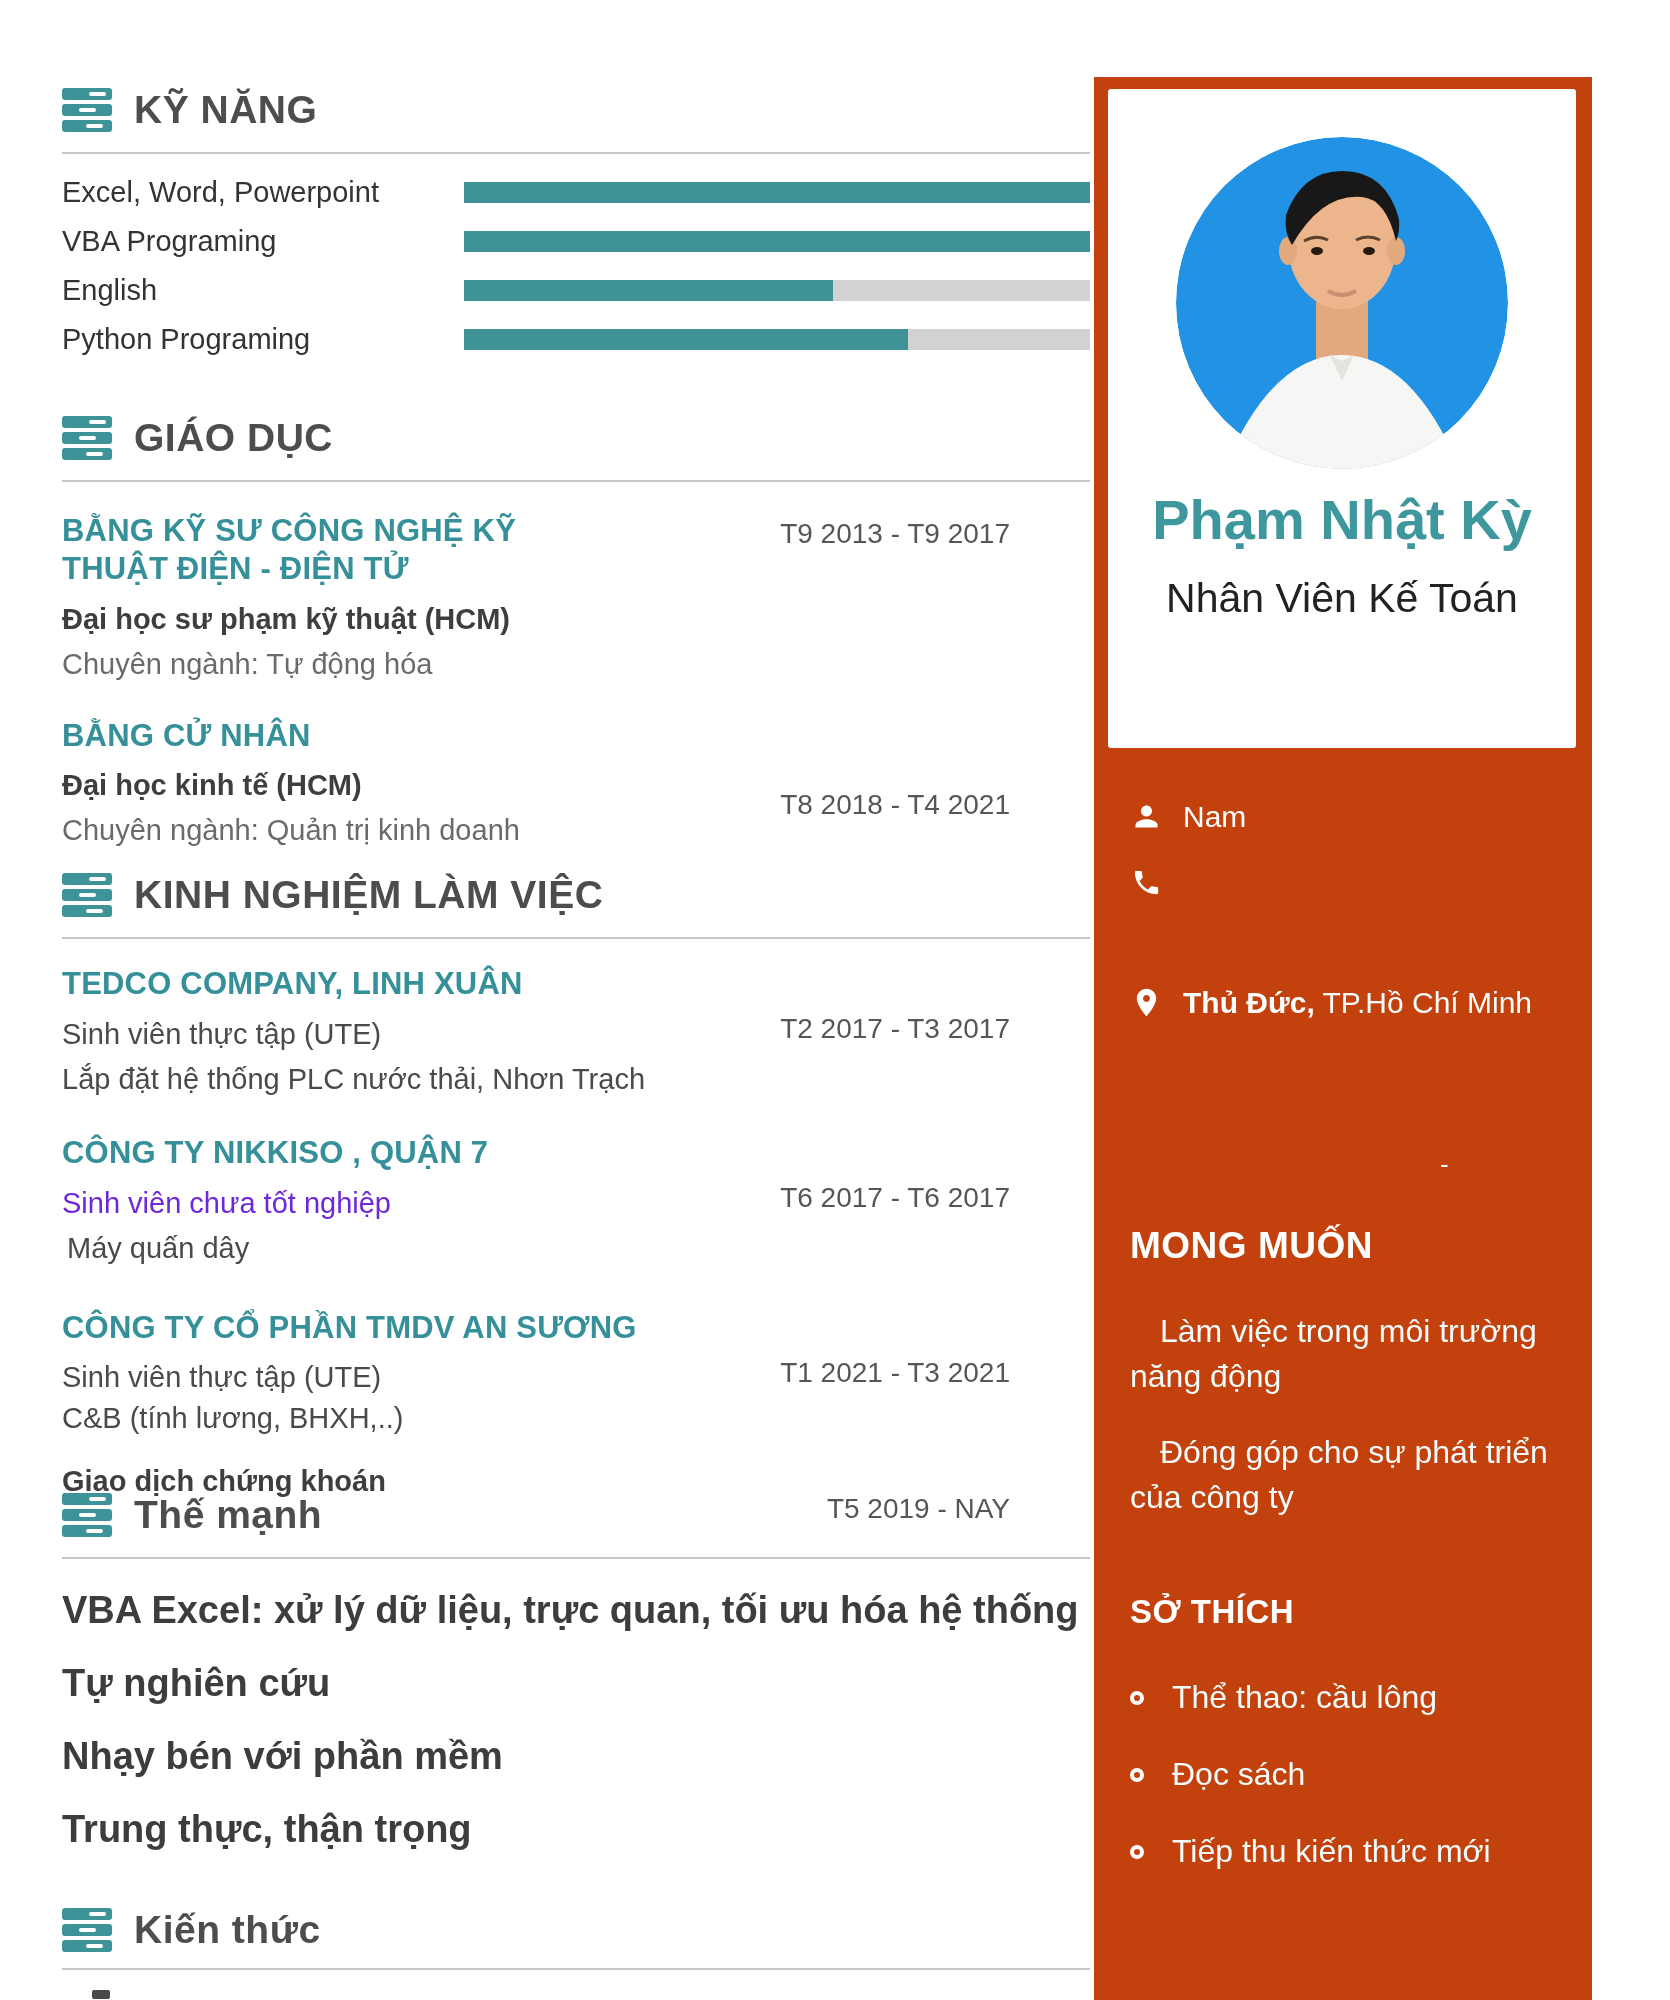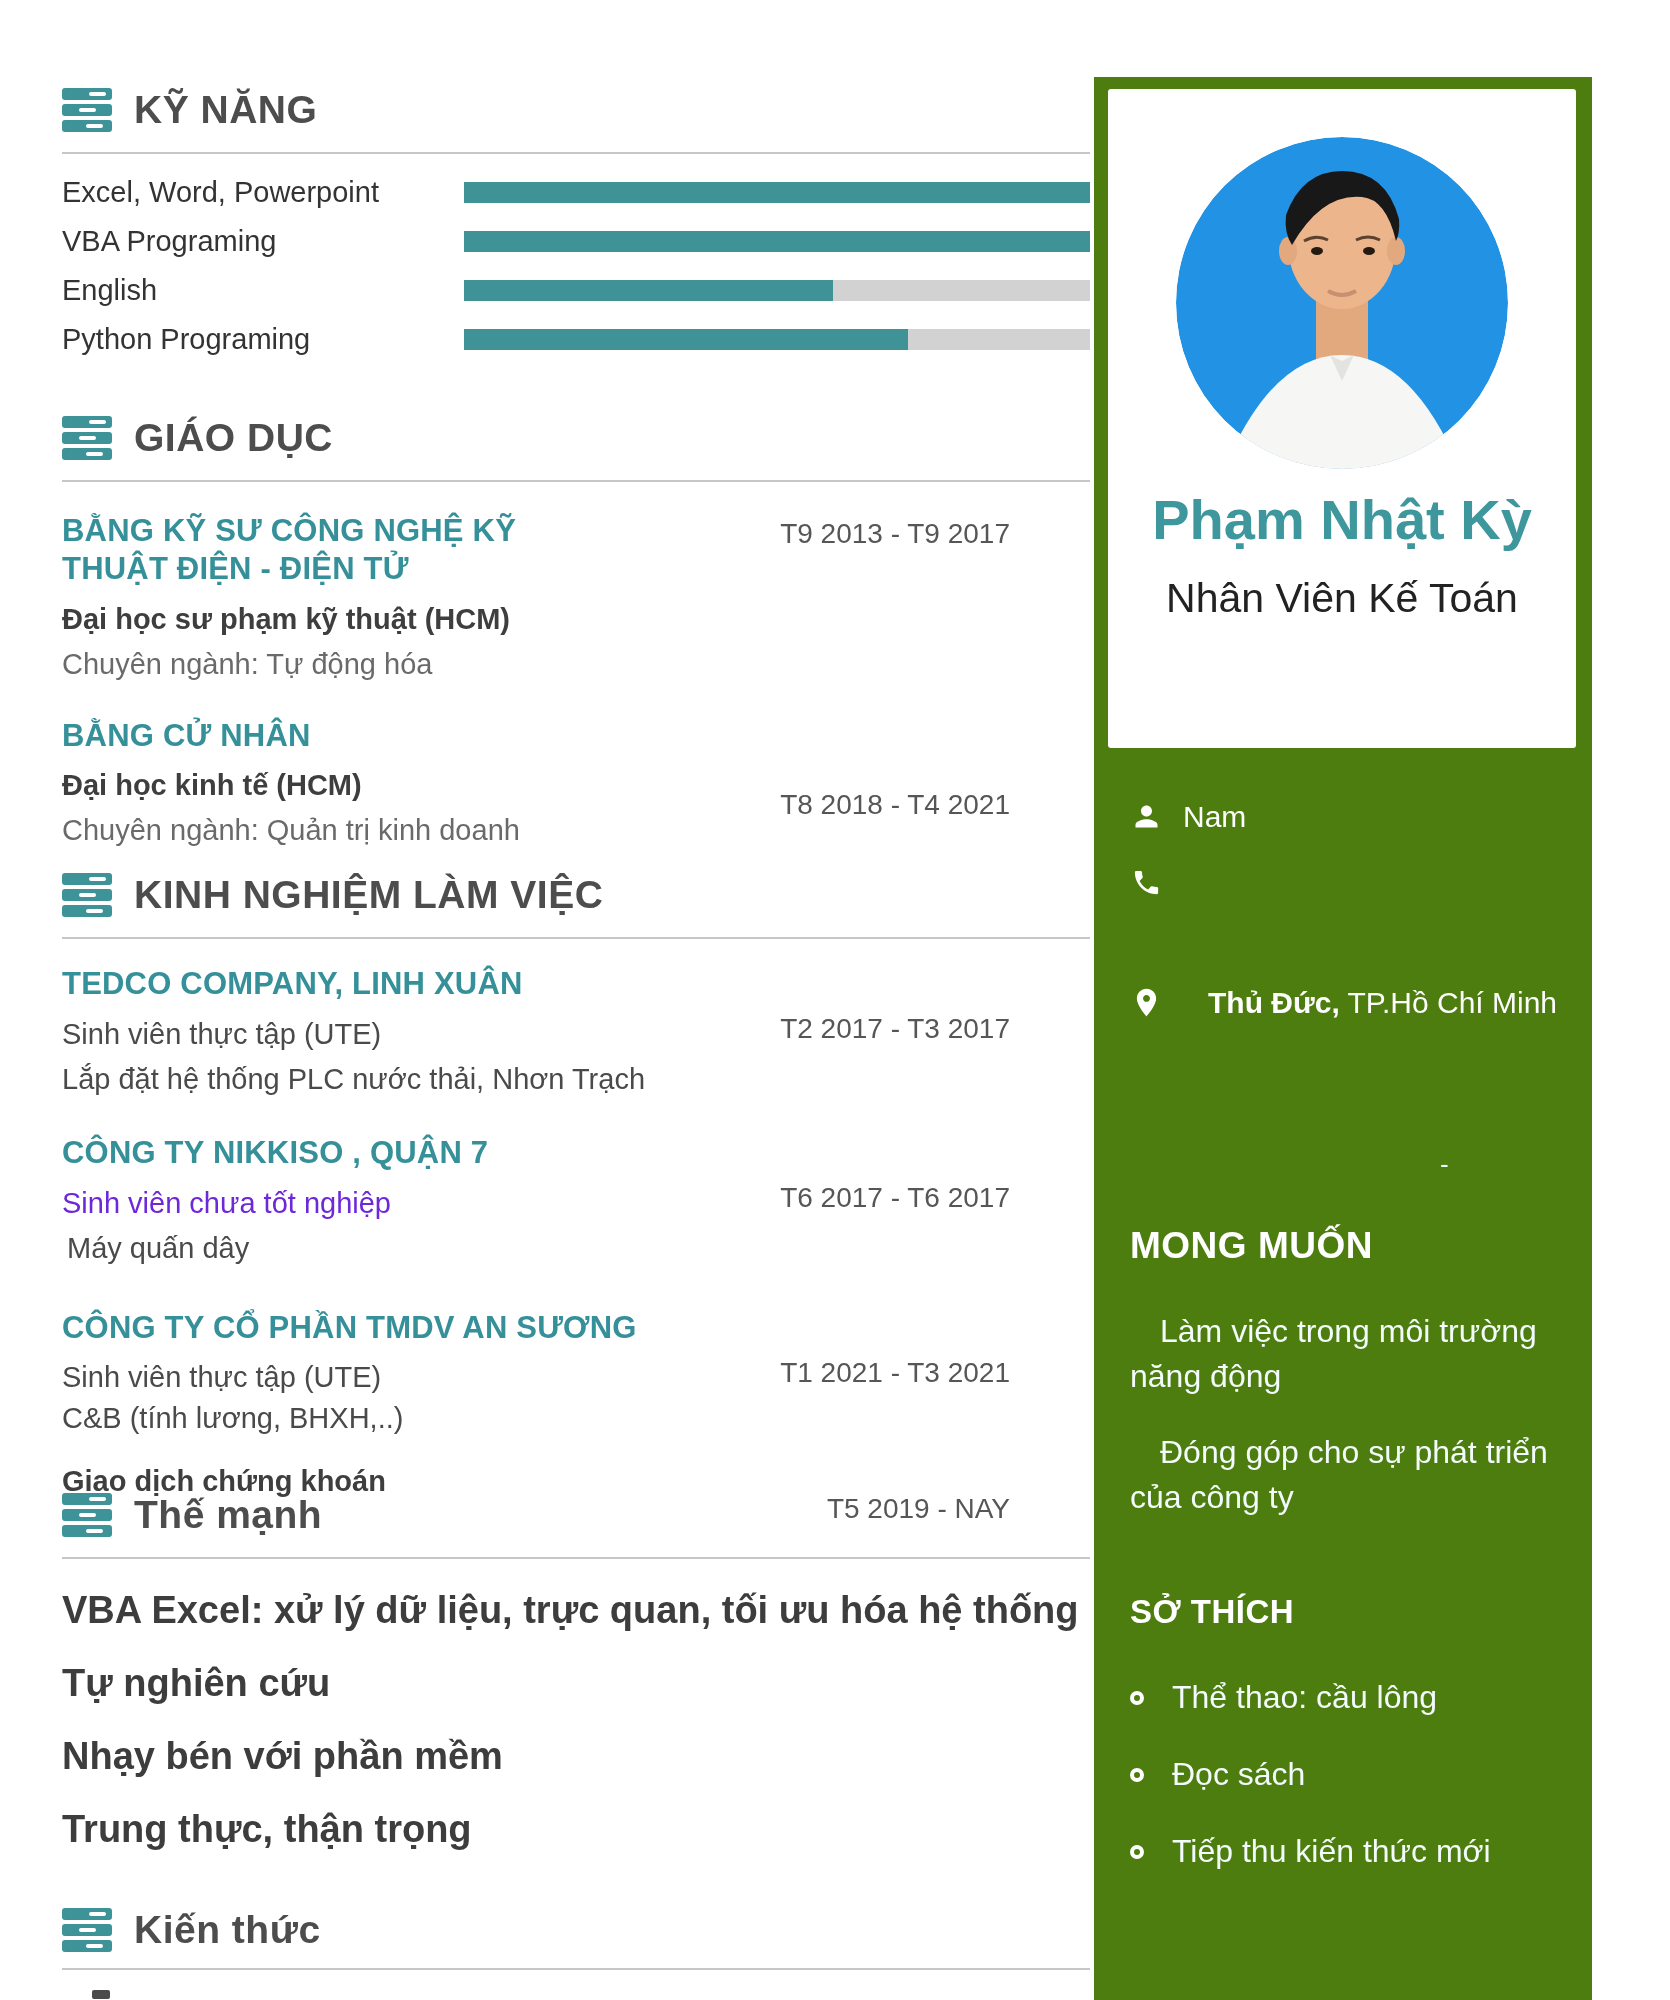--- a/index.html
+++ b/index.html
@@ -27,31 +27,31 @@
   
   .entry { position:relative; }
   .entry-title { font-size:31px; font-weight:bold; color:#35909a; line-height:1.22; letter-spacing:.2px; }
   .entry-org { font-size:29px; font-weight:bold; color:#3e3e3e; margin-top:15px; }
   .entry-detail { font-size:29px; color:#6a6a6a; margin-top:12px; }
   .entry-date { position:absolute; right:80px; font-size:28px; color:#565656; white-space:nowrap; }
 
   .strength { font-size:38px; font-weight:bold; color:#3d3d3d; margin-top:30px; }
 
   
-  #sidebar { position:absolute; left:1094px; top:77px; width:498px; height:1923px; background:#4d7c0f; }
+  #sidebar { position:absolute; left:1094px; top:77px; width:498px; height:1923px; background:#c2410c; }
   #profile-card { position:absolute; left:14px; top:12px; width:468px; height:659px; background:#fff; border-radius:3px; }
   #photo-wrap { position:absolute; left:50%; top:48px; transform:translateX(-50%); width:332px; height:332px; border-radius:50%; overflow:hidden; }
   #profile-name { position:absolute; left:0; right:0; top:398px; text-align:center; font-size:56px; font-weight:bold; color:#3e979d; }
   #profile-title { position:absolute; left:0; right:0; top:486px; text-align:center; font-size:41px; color:#222; }
 
   .contact { position:absolute; left:36px; right:26px; top:722px; }
   .c-row { display:flex; align-items:center; gap:20px; margin-bottom:31px; min-height:35px; }
   .c-row svg { flex:0 0 33px; }
   .c-text { font-size:30px; color:#fdfdfd; }
-  .c-text b { font-weight:bold;margin-left:25px; }
+  .c-text b { font-weight:bold; }
   .c-row.loc { margin-top:85px; }
   .tiny-dash { position:absolute; left:346px; top:1072px; color:#eafafa; font-size:26px; }
 
   .s-block { position:absolute; left:36px; right:28px; color:#fff; }
   .s-head { font-size:37px; font-weight:bold; color:#fff; letter-spacing:.5px; }
   .s-head.small { font-size:33px; }
   .wish { font-size:32px; line-height:1.42; color:#f4fbfb; text-indent:30px; margin-top:30px; }
   .hobby { display:flex; align-items:center; gap:28px; margin-top:40px; }
   .hobby .ring { flex:0 0 14px; width:14px; height:14px; border:4px solid #fff; border-radius:50%; }
   .hobby .htext { font-size:32px; color:#f4fbfb; }

